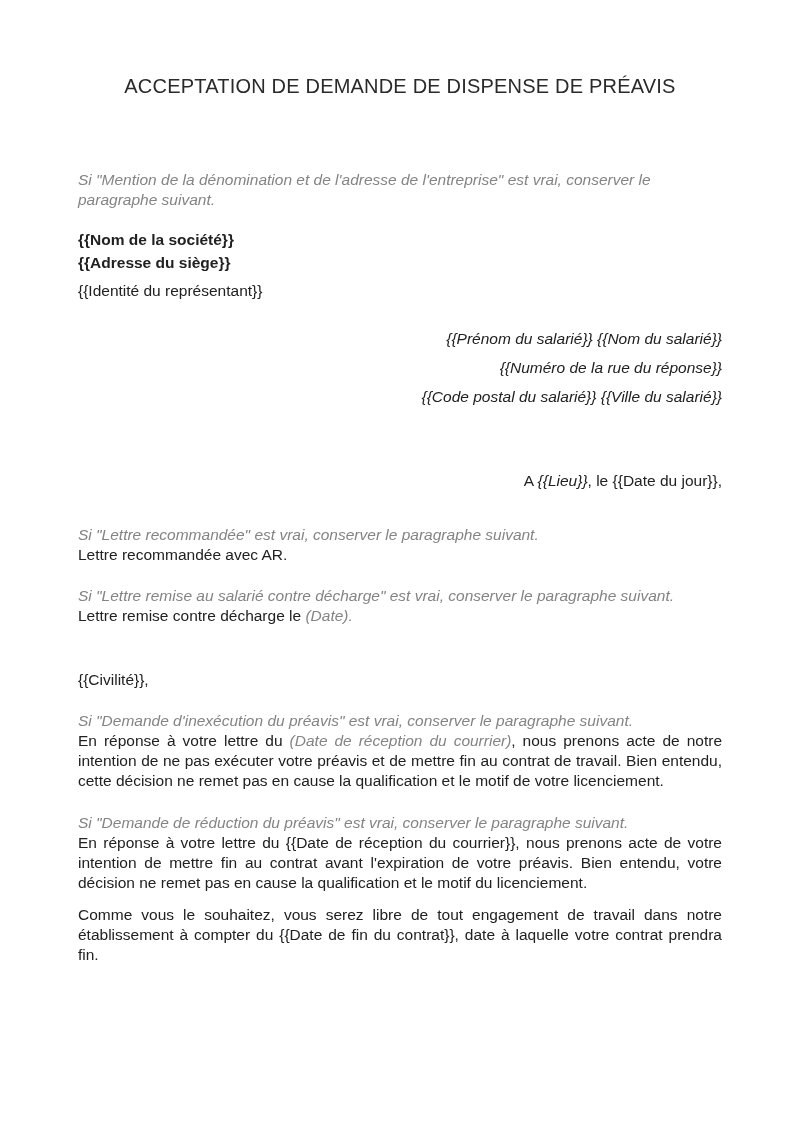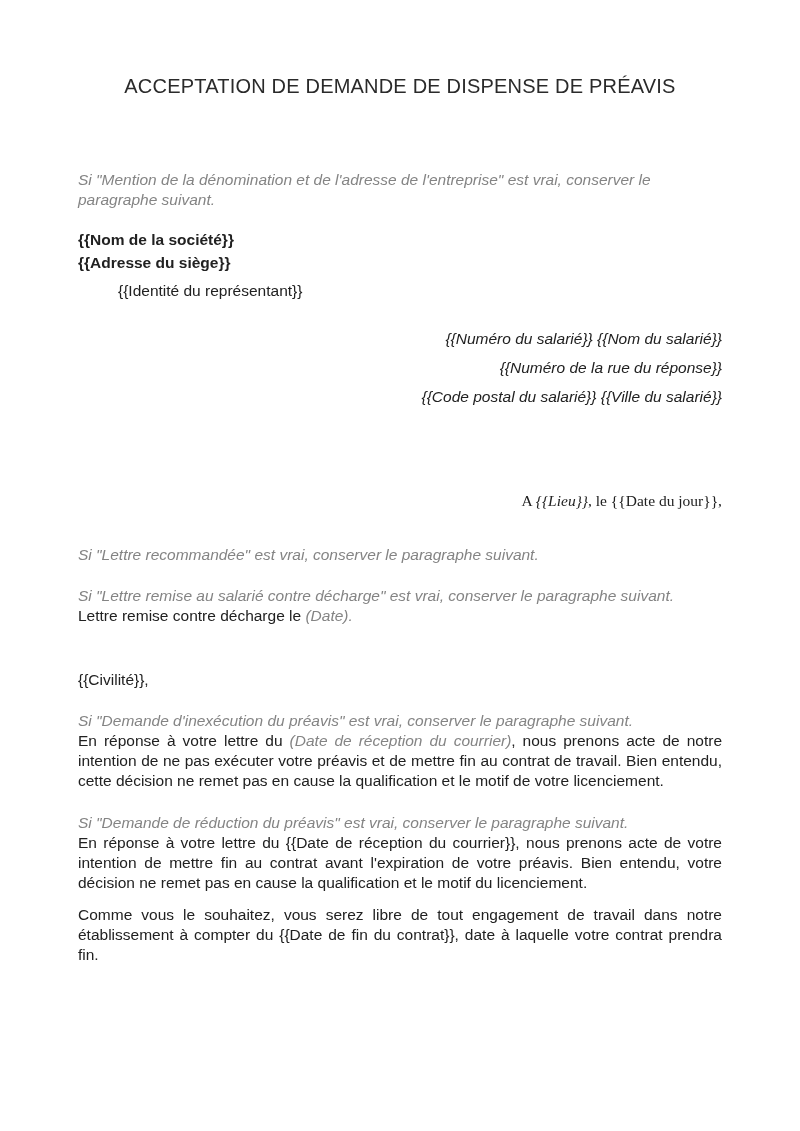--- a/index.html
+++ b/index.html
@@ -32,28 +32,28 @@
     color: #2a2a2a;
   }
   p { margin: 0; }
   .hint {
     color: #848484;
     font-style: italic;
   }
   .italic { font-style: italic; }
   .intro-condition { margin-top: 72px; }
   .company-block { margin-top: 18px; line-height: 23px; font-weight: bold; }
-  .rep-line { margin-top: 5px; line-height: 23px; margin-left: 40px; }
+  .rep-line { margin-top: 5px; line-height: 23px; }
   .employee-block {
     margin-top: 22px;
     text-align: right;
     font-style: italic;
     line-height: 29px;
   }
-  .date-line { margin-top: 80px; text-align: right; font-family: Liberation Serif, serif; }
+  .date-line { margin-top: 60px; text-align: right; }
   .section-ar { margin-top: 34px; }
   .section-discharge { margin-top: 21px; }
   .salutation { margin-top: 44px; }
   .section-inexec { margin-top: 21px; }
   .section-reduc { margin-top: 22px; }
   .body-par { text-align: justify; }
   .par-release { margin-top: 12px; text-align: justify; }
   .par-indemnity { margin-top: 18px; text-align: justify; }
 </style>
 </head>
@@ -65,29 +65,30 @@
 
   <p class="hint intro-condition">Si "Mention de la dénomination et de l'adresse de l'entreprise" est vrai, conserver le paragraphe suivant.</p>
 
   <div class="company-block">
     <div>{{Nom de la société}}</div>
     <div>{{Adresse du siège}}</div>
   </div>
   <div class="rep-line">{{Identité du représentant}}</div>
 
   <div class="employee-block">
-    <div>{{Numéro du salarié}} {{Nom du salarié}}</div>
+    <div>{{Prénom du salarié}} {{Nom du salarié}}</div>
     <div>{{Numéro de la rue du réponse}}</div>
     <div>{{Code postal du salarié}} {{Ville du salarié}}</div>
   </div>
 
   <div class="date-line"><span>A </span><span class="italic">{{Lieu}}</span><span>, le {{Date du jour}},</span></div>
 
   <div class="section-ar">
     <p class="hint">Si "Lettre recommandée" est vrai, conserver le paragraphe suivant.</p>
+    <p>Lettre recommandée avec AR.</p>
   </div>
 
   <div class="section-discharge">
     <p class="hint">Si "Lettre remise au salarié contre décharge" est vrai, conserver le paragraphe suivant.</p>
     <p><span>Lettre remise contre décharge le </span><span class="hint">(Date).</span></p>
   </div>
 
   <div class="salutation">{{Civilité}},</div>
 
   <div class="section-inexec">

